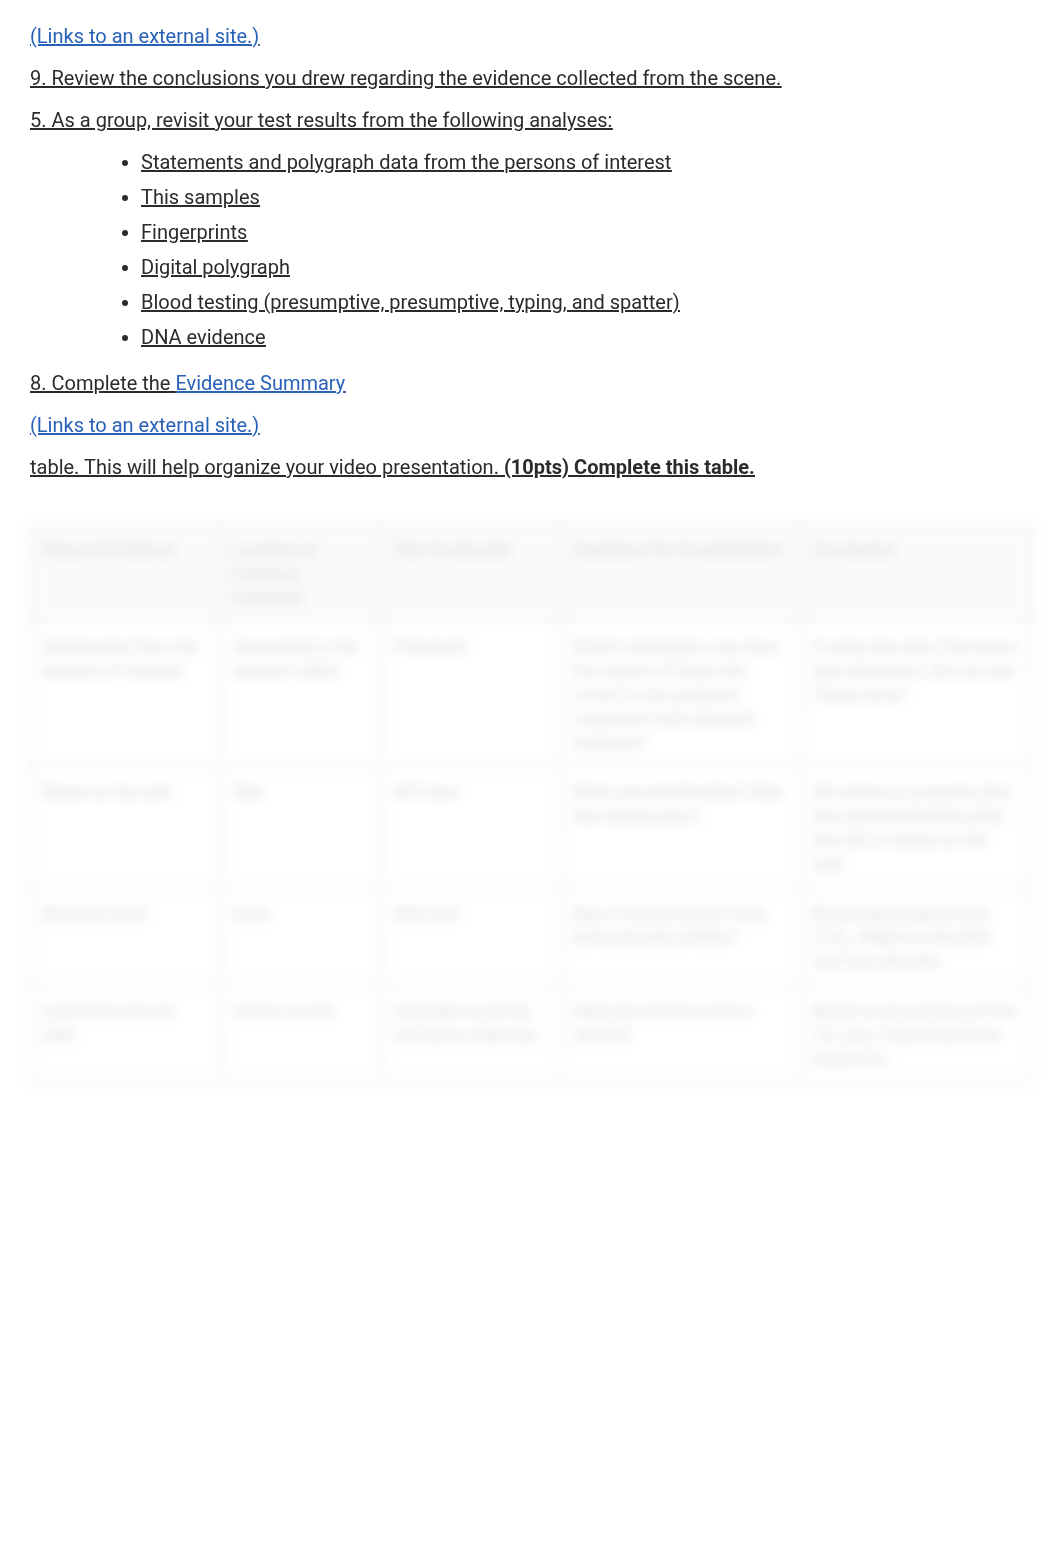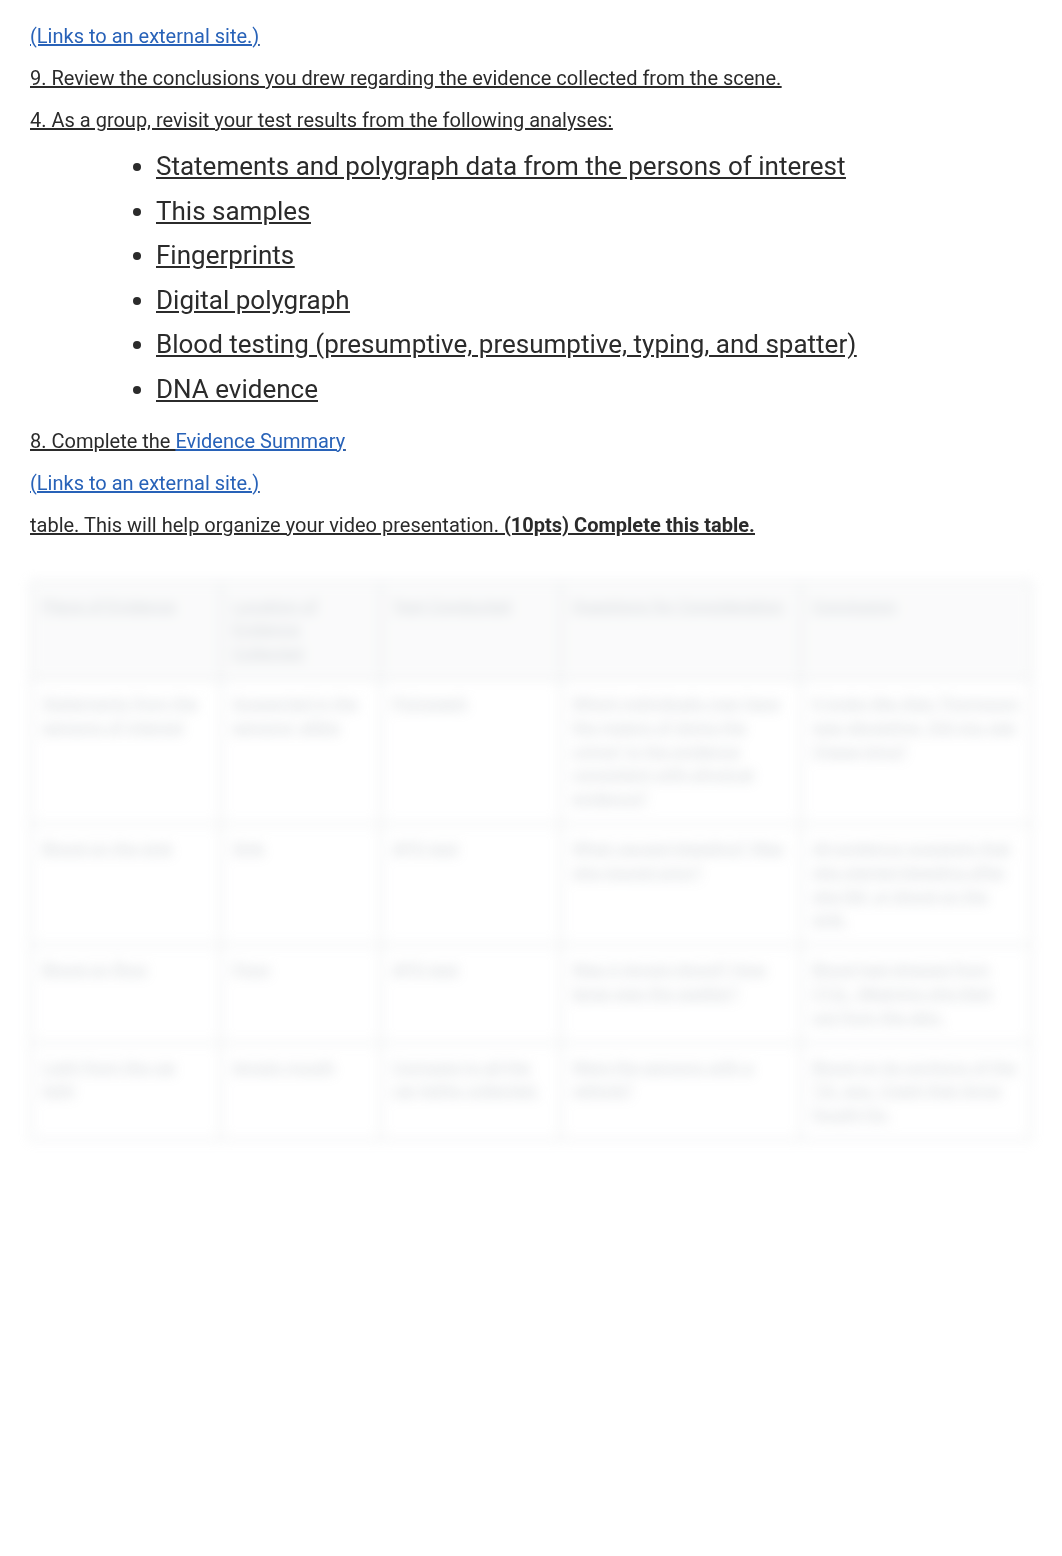--- a/index.html
+++ b/index.html
@@ -23,22 +23,22 @@
     }
     .para {
       margin: 10px 0;
     }
     .list {
       list-style: disc;
       padding-left: 110px;
       margin: 6px 0 14px 0;
     }
     .list li {
-      margin: 3px 16px;
-      font-size: 26px;
+      margin: 3px 1px;
+      font-size: 20px;
     }
     .bold {
       font-weight: 700;
     }
     .table-wrap {
       margin-top: 40px;
       position: relative;
     }
     .evidence-table {
       border-collapse: collapse;
@@ -69,21 +69,21 @@
   </style>
 </head>
 <body>
 
 
 
 <div class="para link"> (Links to an external site.)</div>
 
 <div class="para">9. Review the conclusions you drew regarding the evidence collected from the scene.</div>
 
-<div class="para">4. As a group, revisit your test results from the following analyses:</div>
+<div class="para">5. As a group, revisit your test results from the following analyses:</div>
 
 <ul class="list">
   <li>Statements and polygraph data from the persons of interest</li>
   <li>This samples</li>
   <li>Fingerprints</li>
   <li>Digital polygraph</li>
   <li>Blood testing (presumptive, presumptive, typing, and spatter)</li>
   <li>DNA evidence</li>
 </ul>
 

